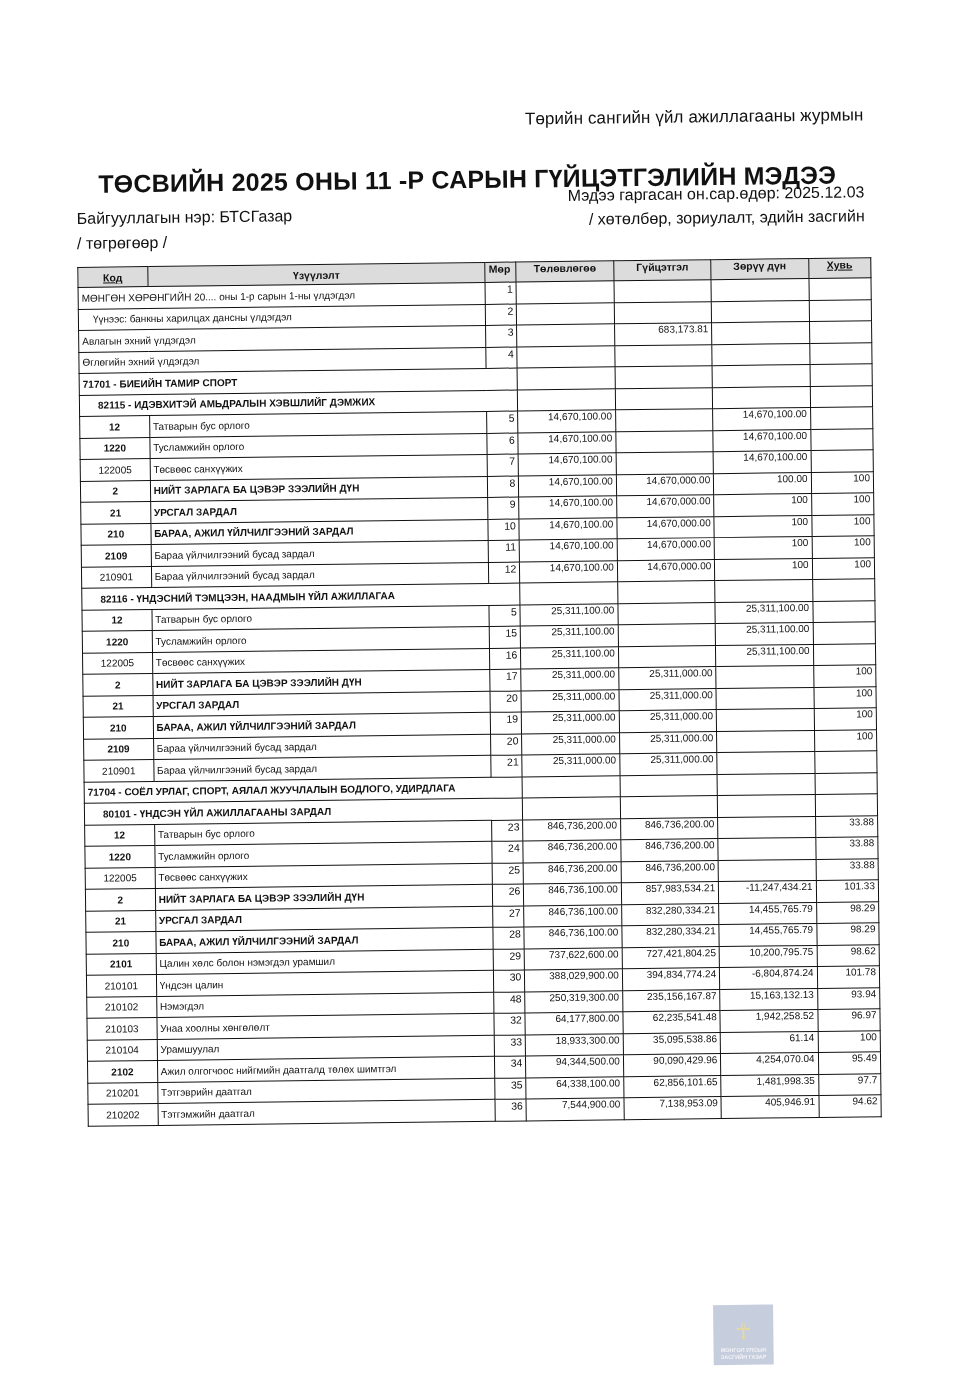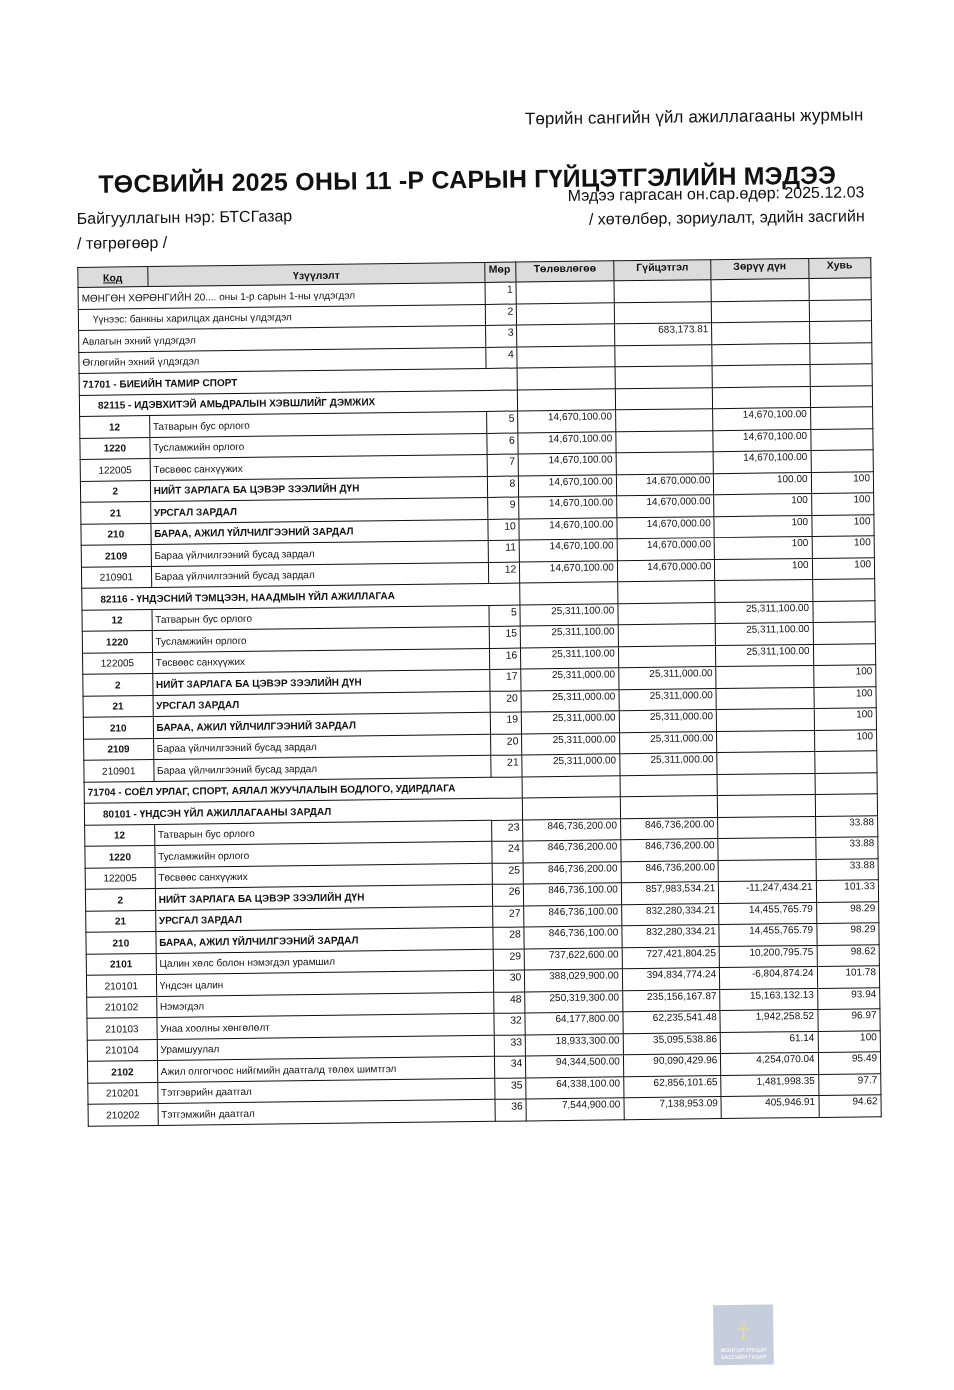--- a/index.html
+++ b/index.html
@@ -29,21 +29,21 @@
   table.report th, table.report td {
     border: 1.5px solid #111; padding: 0 3px; height: 20.5px; white-space: nowrap;
   }
   table.report th {
     background: #dcdcdc; font-weight: bold; font-size: 10.5px; height: 19px;
   }
   .c-code { width: 63px; text-decoration: underline; }
   .c-desc { width: 332px; }
   .c-row { width: 24px; text-align: right; vertical-align: top; font-size: 10.5px; }
   .c-num { width: 91px; text-align: right; vertical-align: top; }
-  .c-pct { width: 56px; text-align: right; vertical-align: top; }
+  .c-pct { width: 56px; text-align: right; vertical-align: top; text-decoration: underline; }
   td.code { text-align: center; }
   td.code.b { font-weight: bold; }
   td.code.sub { text-align: center; }
   td.desc.b { font-weight: bold; }
   td.full { font-weight: bold; }
   td.full.indent { padding-left: 18px; }
   td.plain { font-weight: normal; }
   td.plain.indent { padding-left: 14px; }
   td.num { text-align: right; vertical-align: top; }
 

